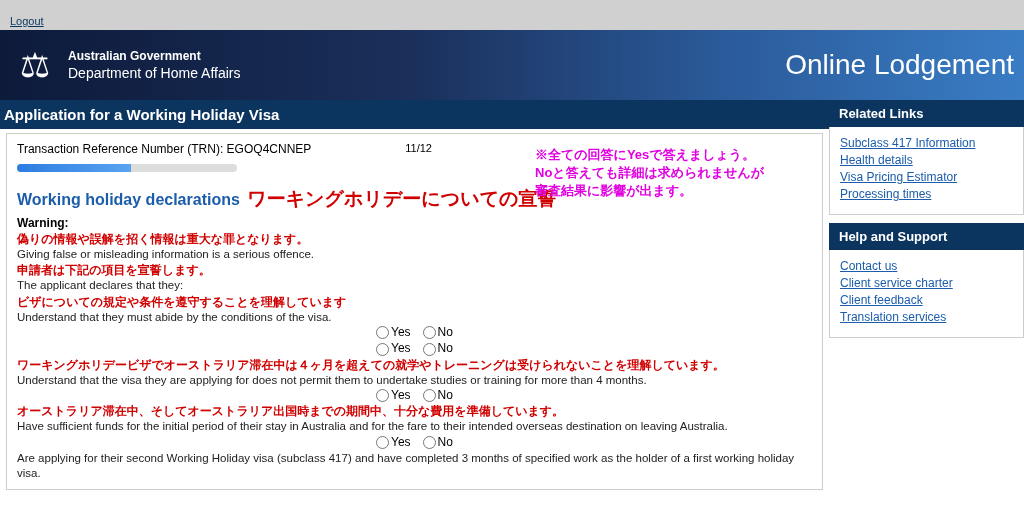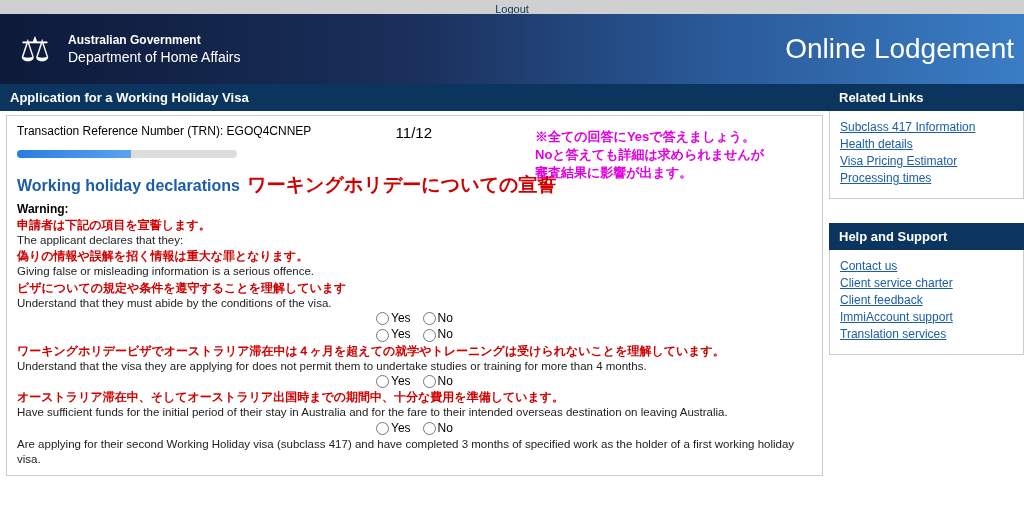--- a/index.html
+++ b/index.html
@@ -31,45 +31,45 @@
   .dept-name { font-size: 14px; margin-top: 2px; }
   .title-right {
     position: absolute;
     right: 10px;
     font-size: 28px;
     font-weight: normal;
   }
   .logout-bar {
     background: #d0d0d0;
     height: 14px;
-    text-align: center;
-    padding: 3px 10px;
+    text-align: left;
+    padding: 15px 10px;
     font-size: 11px;
   }
   .logout-bar a { color: #0b355f; text-decoration: underline; cursor: pointer; }
   .main-wrap { display: flex; }
   .left-col { flex: 1; padding: 0; }
   .right-col { width: 195px; }
   .app-header {
     background: #0b355f;
     color: #fff;
     font-weight: bold;
-    padding: 6px 10px;
-    font-size: 13px;
+    padding: 6px 4px;
+    font-size: 15px;
   }
   .content {
     border: 1px solid #ccc;
     margin: 4px 6px;
     padding: 8px 10px;
     position: relative;
   }
   .trn { font-size: 12px; margin-bottom: 6px; }
   .progress-wrap {
     text-align: center;
-    font-size: 15px;
+    font-size: 11px;
     margin-bottom: 7px;
   }
   .progress-bar {
     width: 220px;
     height: 8px;
     background: #ddd;
     border-radius: 4px;
     margin-top: 2px;
     overflow: hidden;
   }
@@ -114,21 +114,21 @@
     background: #0b355f;
     color: #fff;
     font-weight: bold;
     padding: 6px 10px;
     font-size: 13px;
   }
   .side-body {
     border: 1px solid #ccc;
     border-top: none;
     padding: 6px 10px 10px 10px;
-    margin-bottom: 24px;
+    margin-bottom: 8px;
   }
   .side-body a {
     display: block;
     color: #1b5dab;
     text-decoration: underline;
     margin: 3px 0;
     font-size: 12px;
   }
 </style>
 </head>
@@ -170,26 +170,26 @@
 
       <div style="margin-top:14px;">
         <span class="section-title">Working holiday declarations</span>
         <span class="section-title-jp">ワーキングホリデーについての宣誓</span>
       </div>
 
       <div class="warning-label">Warning:</div>
 
       <div id="declarations">
           <div class="block">
+            <div class="jp">偽りの情報や誤解を招く情報は重大な罪となります。</div>
+            <div class="en">Giving false or misleading information is a serious offence.</div>
+          </div>
+          <div class="block">
             <div class="jp">申請者は下記の項目を宣誓します。</div>
             <div class="en">The applicant declares that they:</div>
-          </div>
-          <div class="block">
-            <div class="jp">偽りの情報や誤解を招く情報は重大な罪となります。</div>
-            <div class="en">Giving false or misleading information is a serious offence.</div>
           </div>
           <div class="block">
             <div class="jp">ビザについての規定や条件を遵守することを理解しています</div>
             <div class="en">Understand that they must abide by the conditions of the visa.</div>
           </div>
           <div class="radio-row"><label><input type="radio" name="r2" style="">Yes</label><label><input type="radio" name="r2" style="">No</label></div>
           <div class="radio-row"><label><input type="radio" name="r3" style="">Yes</label><label><input type="radio" name="r3" style="">No</label></div>
           <div class="block">
             <div class="jp">ワーキングホリデービザでオーストラリア滞在中は４ヶ月を超えての就学やトレーニングは受けられないことを理解しています。</div>
             <div class="en">Understand that the visa they are applying for does not permit them to undertake studies or training for more than 4 months.</div>
@@ -215,17 +215,16 @@
         <a href="#">Health details</a>
         <a href="#">Visa Pricing Estimator</a>
         <a href="#">Processing times</a>
       </div>
 
     <div class="side-header">Help and Support</div>
     <div class="side-body" id="help-links">
         <a href="#">Contact us</a>
         <a href="#">Client service charter</a>
         <a href="#">Client feedback</a>
-        <a href="#">ImmiAccount support</a>
         <a href="#">Translation services</a>
       </div>
   </div>
 </div>
 
 </body></html>

